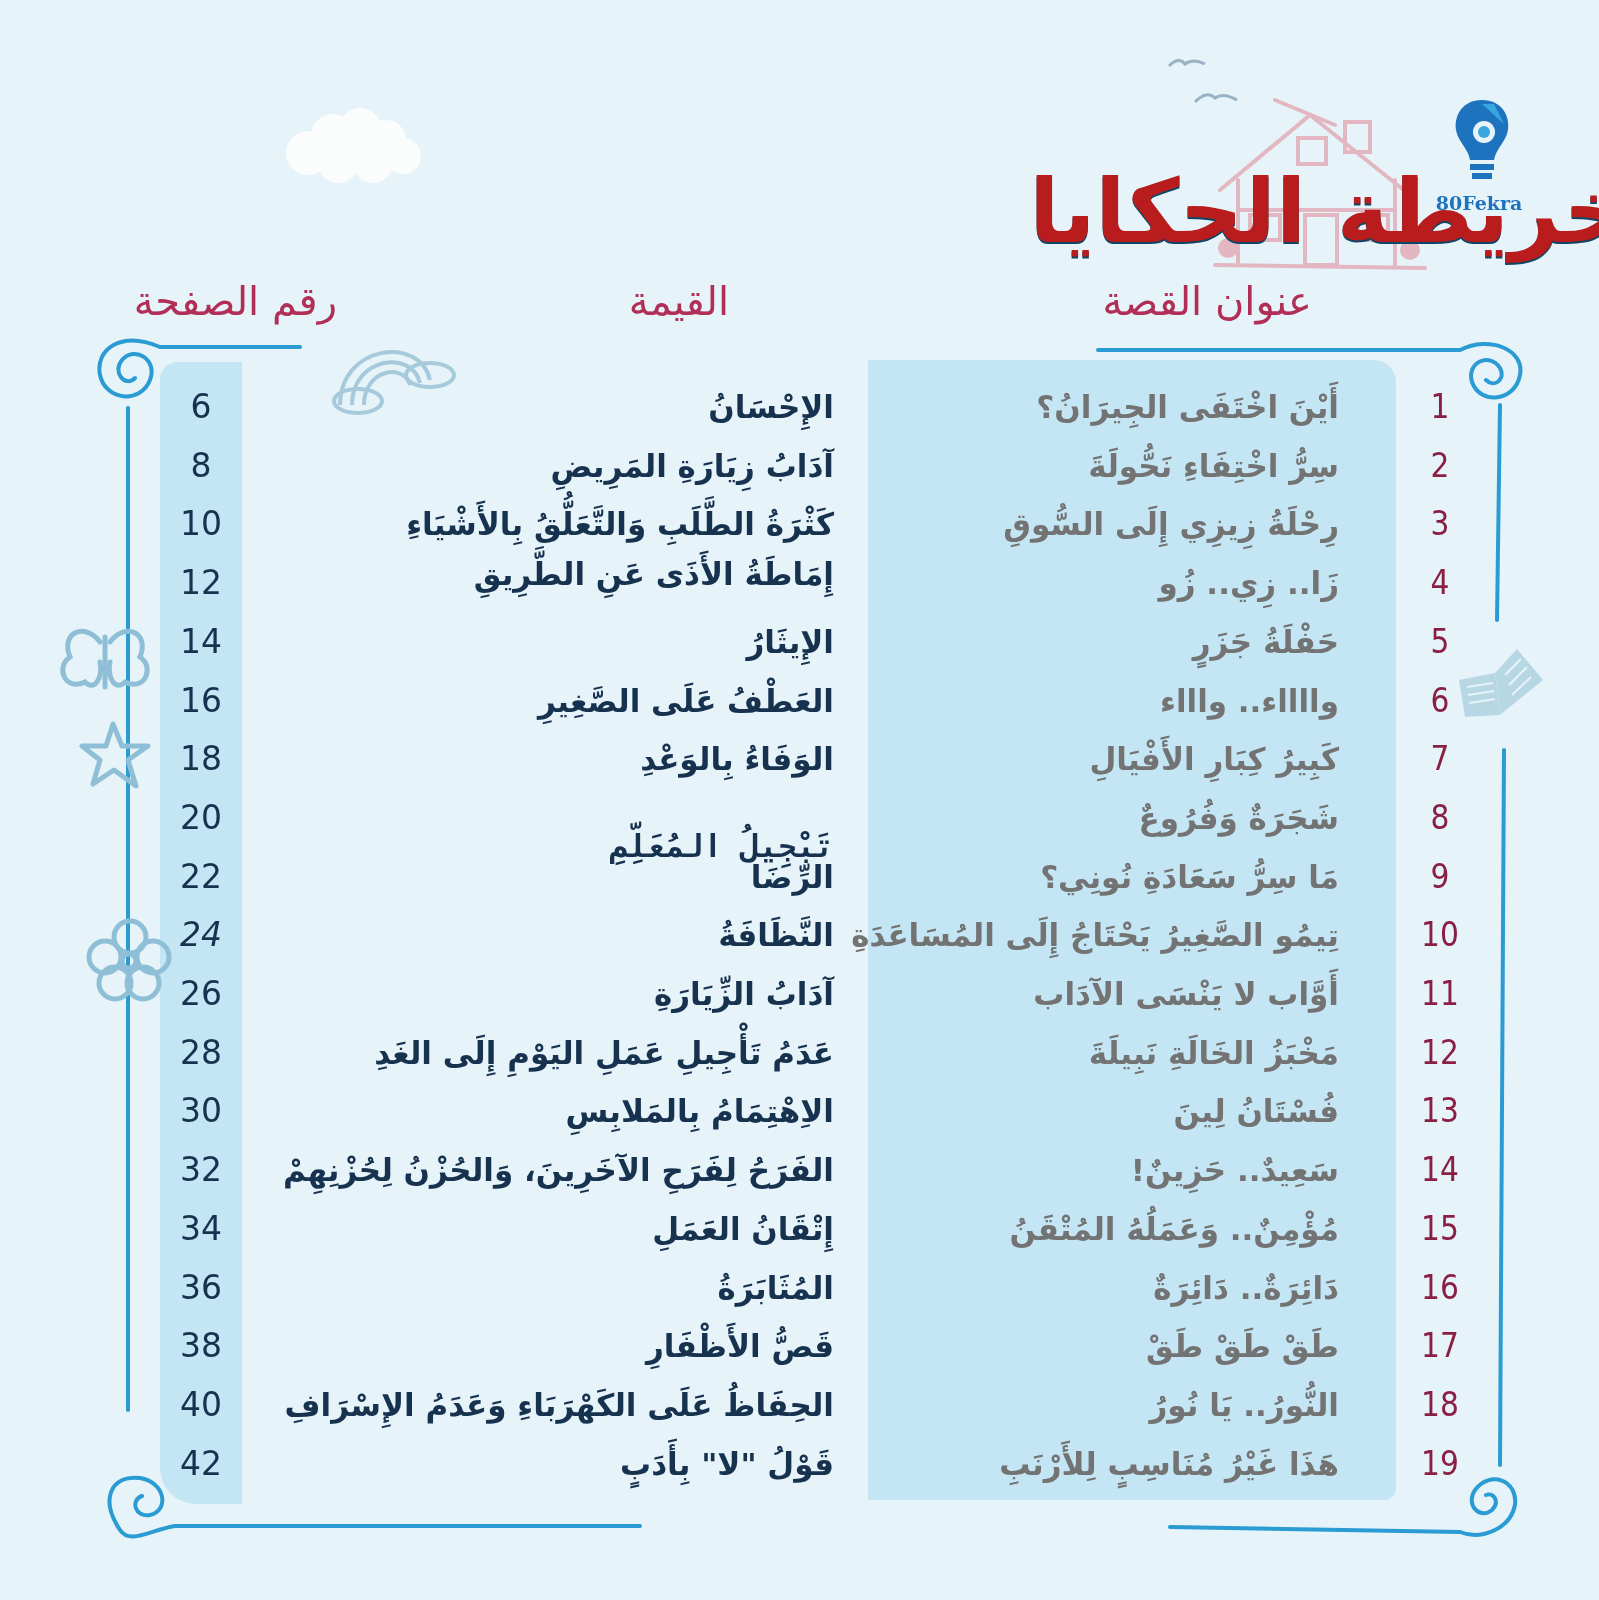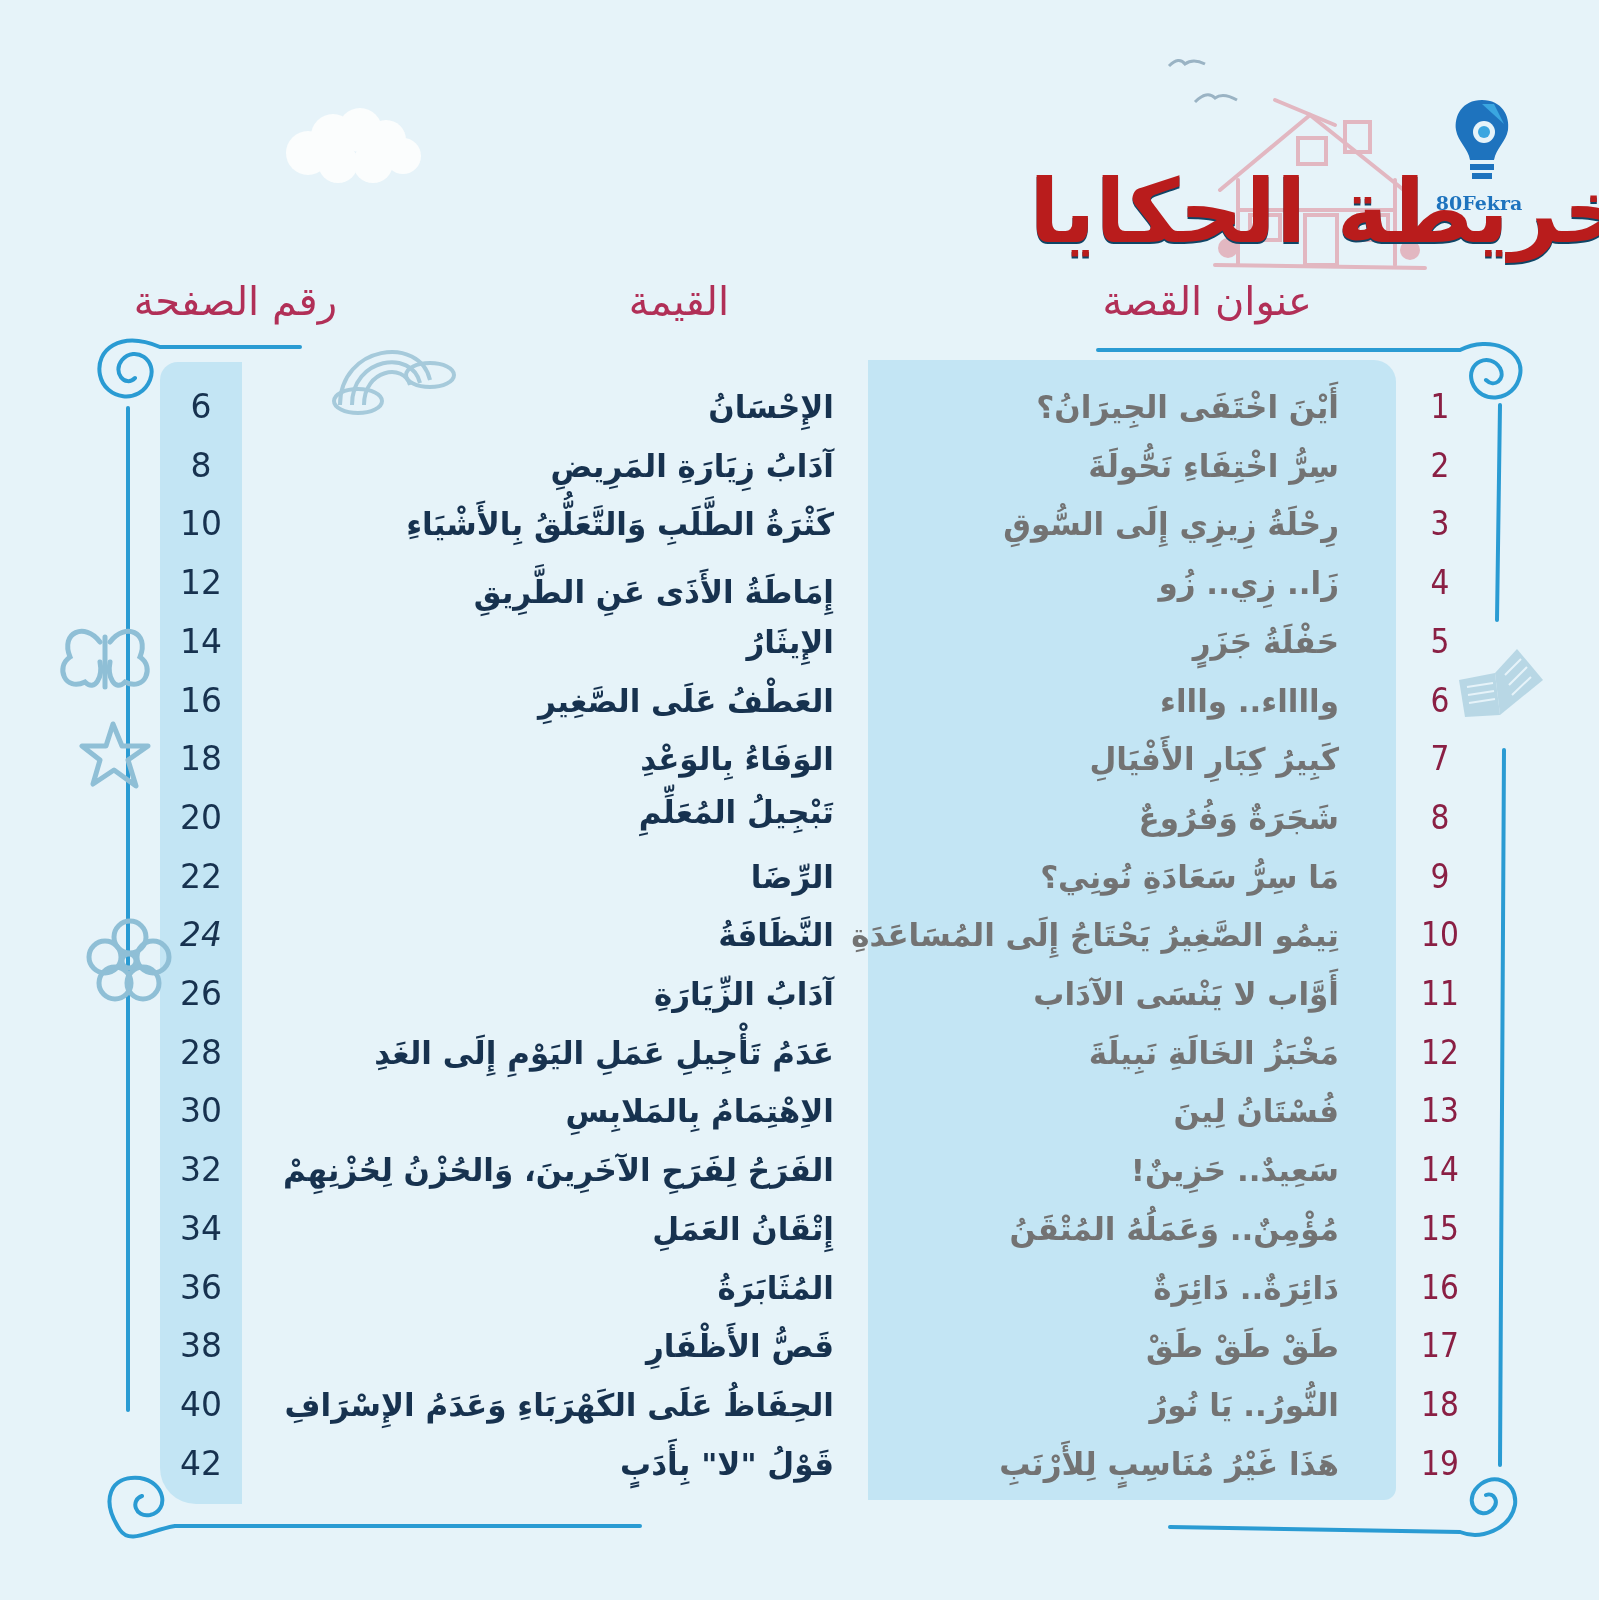--- a/index.html
+++ b/index.html
@@ -159,37 +159,37 @@
     <div class="row num" style="left: 1410px; top: 436.7px;">2</div>
     <div class="row story" style="top: 436.7px;">سِرُّ اخْتِفَاءِ نَحُّولَةَ</div>
     <div class="row value" style="top: 436.7px;">آدَابُ زِيَارَةِ المَرِيضِ</div>
     <div class="row page" style="top: 436.7px;">8</div>
     <div class="row num" style="left: 1410px; top: 495.4px;">3</div>
     <div class="row story" style="top: 495.4px;">رِحْلَةُ زِيزِي إِلَى السُّوقِ</div>
     <div class="row value" style="top: 495.4px;">كَثْرَةُ الطَّلَبِ وَالتَّعَلُّقُ بِالأَشْيَاءِ</div>
     <div class="row page" style="top: 495.4px;">10</div>
     <div class="row num" style="left: 1410px; top: 554.1px;">4</div>
     <div class="row story" style="top: 554.1px; margin-left: 20px;">زَا.. زِي.. زُو</div>
-    <div class="row value" style="top: 563px; text-align: center;">إِمَاطَةُ الأَذَى عَنِ الطَّرِيقِ</div>
+    <div class="row value" style="top: 545px; text-align: center;">إِمَاطَةُ الأَذَى عَنِ الطَّرِيقِ</div>
     <div class="row page" style="top: 554.1px;">12</div>
     <div class="row num" style="left: 1410px; top: 612.8px;">5</div>
     <div class="row story" style="top: 612.8px;">حَفْلَةُ جَزَرٍ</div>
     <div class="row value" style="top: 612.8px;">الإِيثَارُ</div>
     <div class="row page" style="top: 612.8px;">14</div>
     <div class="row num" style="left: 1410px; top: 671.5px;">6</div>
     <div class="row story" style="top: 671.5px;">وااااء.. واااء</div>
     <div class="row value" style="top: 671.5px;">العَطْفُ عَلَى الصَّغِيرِ</div>
     <div class="row page" style="top: 671.5px;">16</div>
     <div class="row num" style="left: 1410px; top: 730.2px;">7</div>
     <div class="row story" style="top: 730.2px;">كَبِيرُ كِبَارِ الأَفْيَالِ</div>
     <div class="row value" style="top: 730.2px;">الوَفَاءُ بِالوَعْدِ</div>
     <div class="row page" style="top: 730.2px;">18</div>
     <div class="row num" style="left: 1410px; top: 788.9px;">8</div>
     <div class="row story" style="top: 788.9px;">شَجَرَةٌ وَفُرُوعٌ</div>
-    <div class="row value" style="top: 783px;">تَبْجِيلُ المُعَلِّمِ</div>
+    <div class="row value" style="top: 820px; font-family: Liberation Mono, monospace;">تَبْجِيلُ المُعَلِّمِ</div>
     <div class="row page" style="top: 788.9px;">20</div>
     <div class="row num" style="left: 1410px; top: 847.6px;">9</div>
     <div class="row story" style="top: 847.6px;">مَا سِرُّ سَعَادَةِ نُونِي؟</div>
     <div class="row value" style="top: 847.6px;">الرِّضَا</div>
     <div class="row page" style="top: 847.6px;">22</div>
     <div class="row num" style="left: 1410px; top: 906.3px;">10</div>
     <div class="row story" style="top: 906.3px;">تِيمُو الصَّغِيرُ يَحْتَاجُ إِلَى المُسَاعَدَةِ</div>
     <div class="row value" style="top: 906.3px;">النَّظَافَةُ</div>
     <div class="row page" style="top: 906.3px; font-style: italic;">24</div>
     <div class="row num" style="left: 1410px; top: 965px;">11</div>

